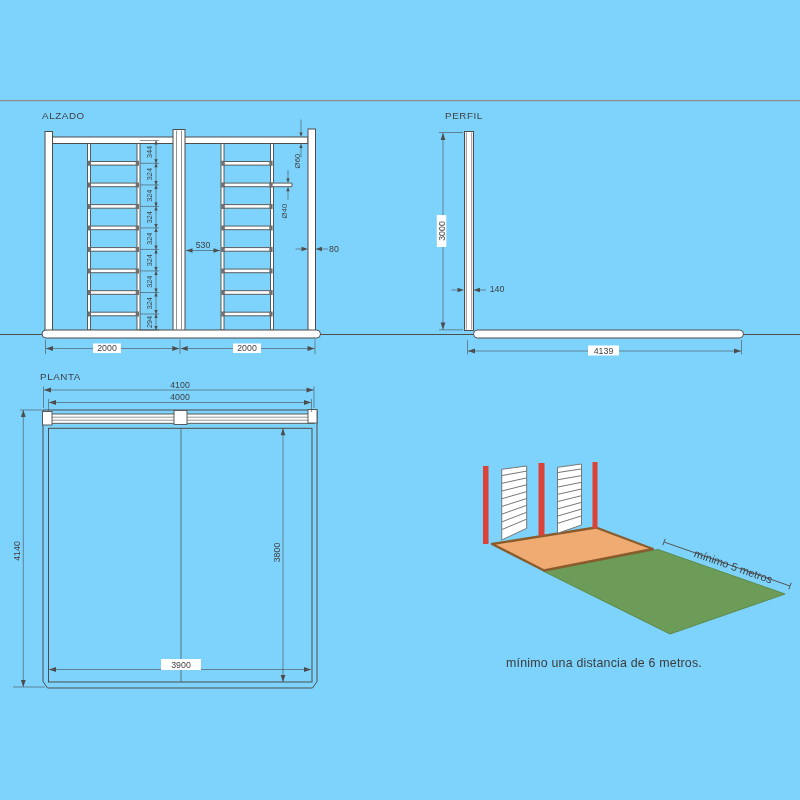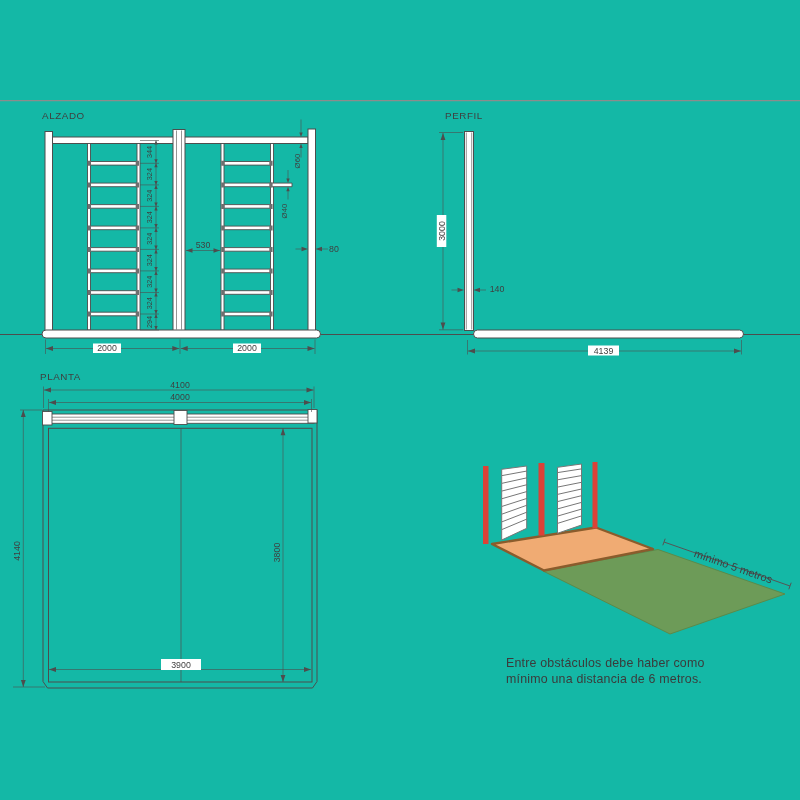--- a/index.html
+++ b/index.html
@@ -1,16 +1,16 @@
 <!DOCTYPE html>
 <html><head>
 <meta charset="utf-8">
 <style>
   html,body{margin:0;padding:0;background:#fff;}
-  .canvas{position:relative;width:800px;height:800px;background:#14b8a6;overflow:hidden;
+  .canvas{position:relative;width:800px;height:800px;background:#7dd3fc;overflow:hidden;
           font-family:"Liberation Sans",sans-serif;}
   .abs{position:absolute;}
   svg text{font-family:"Liberation Sans",sans-serif;fill:#3f3f3f;}
   .lbl{font-size:9.8px;letter-spacing:.6px;fill:#3f3f3f;}
   .dm{font-size:8.8px;text-anchor:middle;}
   .ct{font-size:7.3px;text-anchor:middle;}
   .dia{font-size:7.8px;text-anchor:middle;}
   .rt{dominant-baseline:central;}
   .ln{stroke:#4d4d4d;stroke-width:1;fill:none;}
   .lnt{stroke:#4d4d4d;stroke-width:.6;fill:none;}
@@ -245,17 +245,16 @@
 
     <g>
       <line x1="224" y1="112" x2="350" y2="156" stroke="#555" stroke-width="1"></line>
       <line x1="225.2" y1="108.7" x2="222.8" y2="115.3" stroke="#555" stroke-width="1"></line>
       <line x1="351.2" y1="152.7" x2="348.8" y2="159.3" stroke="#555" stroke-width="1"></line>
       <text x="292" y="140" transform="rotate(19.3 292 140)" text-anchor="middle" style="font-size:11px;fill:#3f3f3f">mínimo 5 metros</text>
     </g>
   </svg>
 
   <div class="caption">
-    <div>Entre obstáculos debe haber como</div>
     <div>mínimo una distancia de 6 metros.</div>
   </div>
 
 </div>
 
 </body></html>

